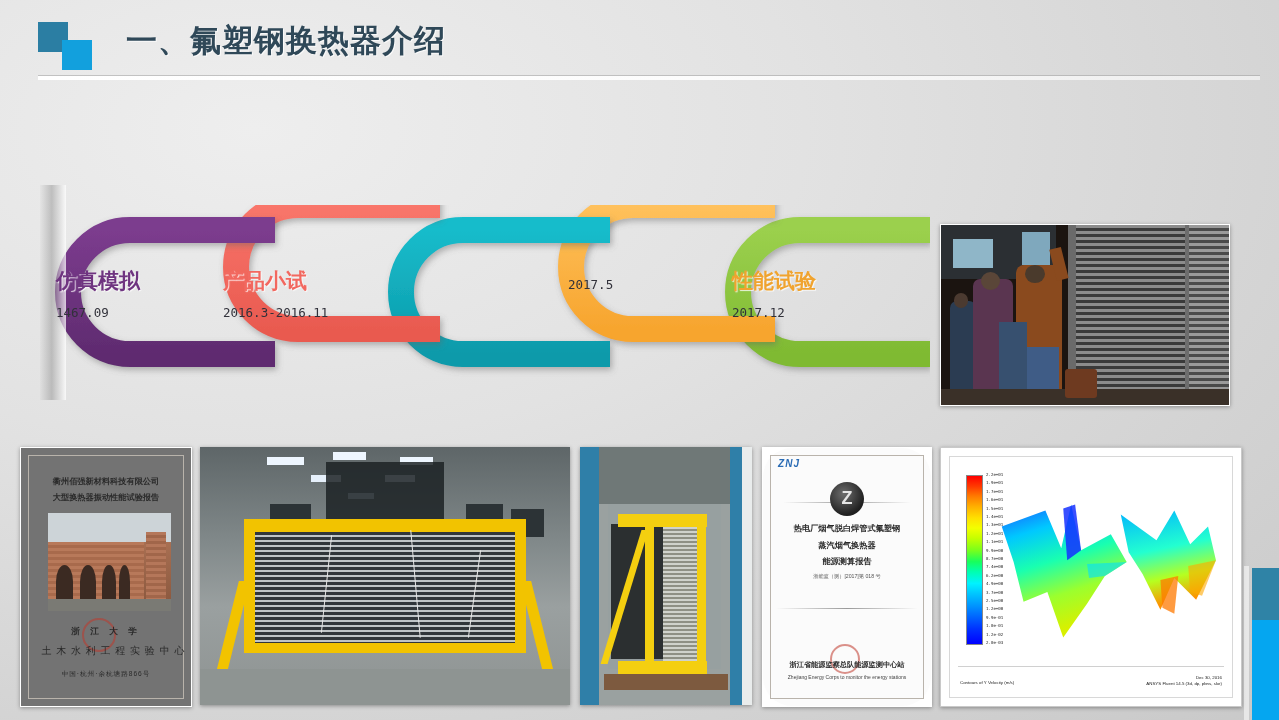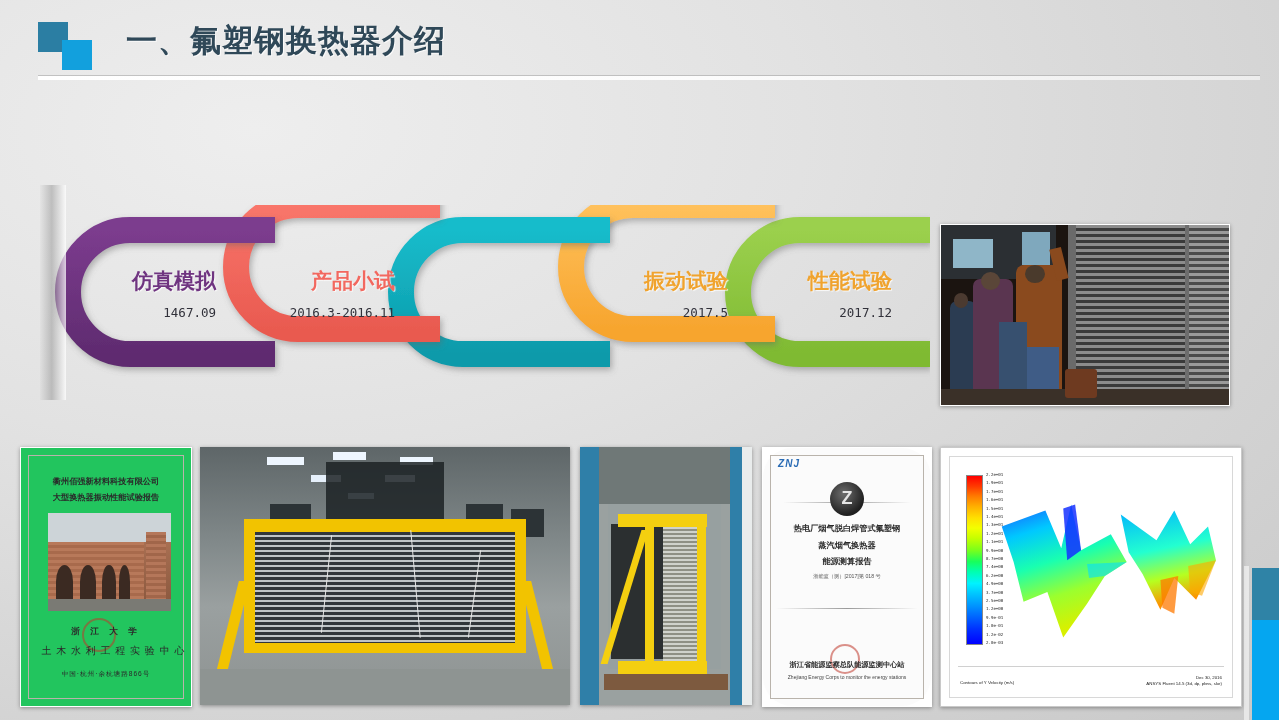--- a/index.html
+++ b/index.html
@@ -41,21 +41,21 @@
 
   
   #timeline{
     position:absolute;left:40px;top:205px;width:890px;height:175px;
   }
   #tl-leftshadow{
     position:absolute;left:0;top:-20px;width:26px;height:215px;
     background:linear-gradient(to right,rgba(150,150,150,.05) 0%,rgba(120,120,120,.38) 45%,rgba(255,255,255,.75) 100%);
   }
   #tl-svg{position:absolute;left:0;top:0;}
-  .tl-stage{position:absolute;text-align:right;}
+  .tl-stage{position:absolute;text-align:left;}
   .tl-name{
     font-size:21px;font-weight:bold;white-space:nowrap;
     text-shadow:1px 1px 1px rgba(255,255,255,.8);
   }
   .tl-date{
     margin-top:10px;font-size:12.5px;color:#31313a;white-space:nowrap;
     font-family:"DejaVu Sans Mono","Liberation Mono",monospace;
     letter-spacing:0px;
   }
 
@@ -79,21 +79,21 @@
   .head{position:absolute;border-radius:50%;}
 
   
   #doc-vibration{left:20px;top:447px;width:170px;height:258px;border:1px solid #ffffff;}
   #photo-rig-front{left:200px;top:447px;width:370px;height:258px;}
   #photo-rig-side{left:580px;top:447px;width:172px;height:258px;}
   #doc-energy{left:762px;top:447px;width:168px;height:258px;border:1px solid #ffffff;}
   #cfd-plot{left:940px;top:447px;width:300px;height:258px;background:#fff;border:1px solid #c9c9c9;}
 
   
-  .cover{position:absolute;inset:0;background:#22c55e;}
+  .cover{position:absolute;inset:0;background:#737373;}
   .cover-border{position:absolute;left:7px;top:7px;right:7px;bottom:7px;border:1px solid #b9b3ab;}
   .cover-line{position:absolute;left:12%;right:12%;text-align:center;color:#2a2a2a;font-weight:bold;white-space:nowrap;}
   .cover-photo{position:absolute;background:linear-gradient(to bottom,#cdd4d8 0%,#cdd4d8 30%,#a86f52 30%,#8d5a40 88%,#6f6f6a 88%,#6f6f6a 100%);}
   .brickwall{position:absolute;left:0;top:30%;right:22%;bottom:12%;
      background:repeating-linear-gradient(to bottom,#b8795a 0 3px,#a86a4c 3px 6px);}
   .tower{position:absolute;right:4%;top:20%;width:16%;bottom:12%;
      background:repeating-linear-gradient(to bottom,#b5775a 0 3px,#a1664a 3px 6px);}
   .arch{position:absolute;bottom:12%;height:34%;background:#3b2a22;border-radius:50% 50% 0 0;}
   .stamp{position:absolute;border:2px solid #c0392b;border-radius:50%;opacity:.55;}
 
@@ -187,21 +187,20 @@
 
     <div class="tl-stage" style="left:16px;top:62px;width:160px;">
       <div class="tl-name" style="color:#6f3480;">仿真模拟</div>
       <div class="tl-date">1467.09</div>
     </div>
     <div class="tl-stage" style="left:183px;top:62px;width:172px;">
       <div class="tl-name" style="color:#f2685f;">产品小试</div>
       <div class="tl-date">2016.3-2016.11</div>
     </div>
     <div class="tl-stage" style="left:528px;top:62px;width:160px;">
-      <div class="tl-name" style="color:#f0a32e;">振动试验</div>
       <div class="tl-date">2017.5</div>
     </div>
     <div class="tl-stage" style="left:692px;top:62px;width:160px;">
       <div class="tl-name" style="color:#f0a32e;">性能试验</div>
       <div class="tl-date">2017.12</div>
     </div>
   </div>
 
   <div class="photo" id="photo-inspection">
     <div class="inner">

